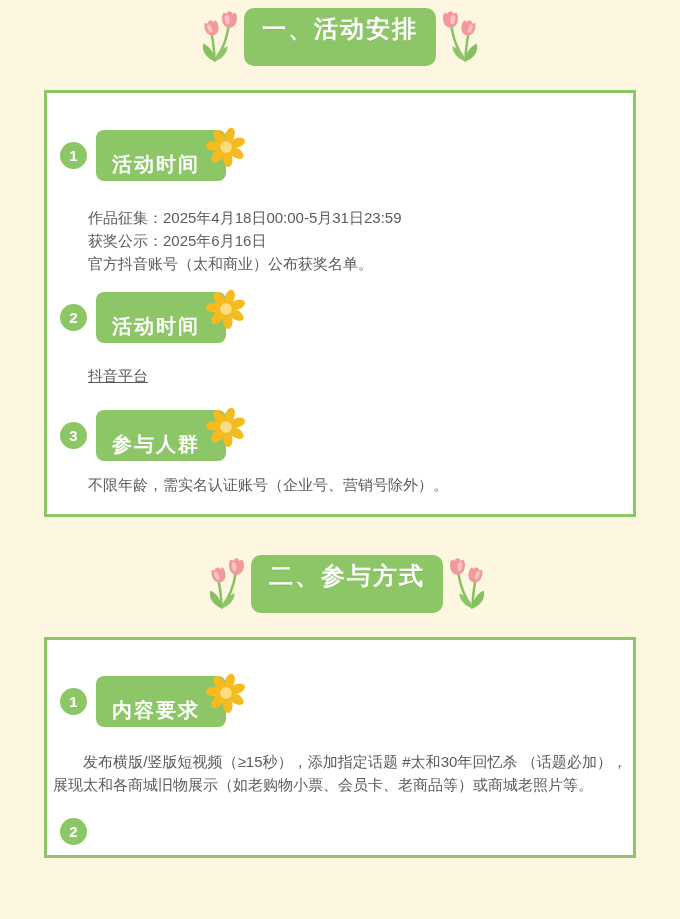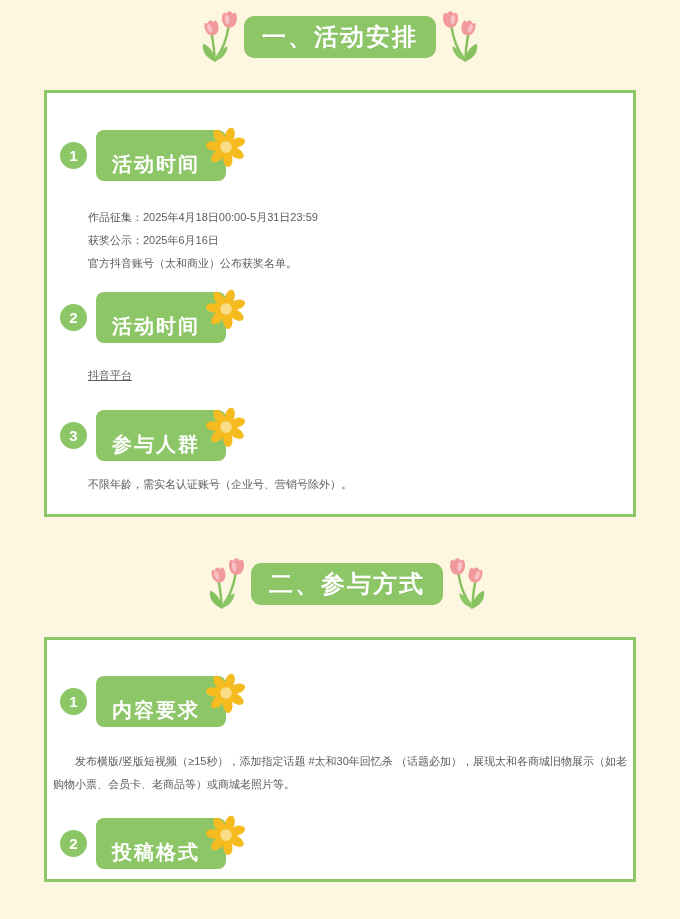--- a/index.html
+++ b/index.html
@@ -3,21 +3,21 @@
 <meta charset="utf-8">
 <style>
   html,body{margin:0;padding:0;}
   body{
     width:680px;height:919px;
     background:var(--background,#fdf6e0);
     font-family:"Liberation Sans","DejaVu Sans",sans-serif;
     overflow:hidden;
   }
   .section-header{
-    display:flex;align-items:center;justify-content:center;
+    display:flex;justify-content:center;
     height:58px;padding-top:8px;
   }
   .section-header.second{margin-top:30px;margin-left:14px;}
   .banner{
     background:var(--green,#8cc666);
     color:#fff;font-weight:bold;font-size:24px;letter-spacing:2px;
     padding:9px 18px;border-radius:10px;line-height:1;
     text-shadow:0 1px 0 rgba(0,0,0,0.05);
   }
   .tulip{width:44px;height:58px;display:block;}
@@ -42,21 +42,21 @@
     position:relative;margin-left:9px;
     background:var(--green,#8cc666);color:#fff;
     font-size:20px;font-weight:bold;letter-spacing:2px;
     padding:24px 26px 7px 16px;border-radius:8px;line-height:1;
   }
   .daisy{
     position:absolute;right:-20px;top:-3px;width:40px;height:40px;
   }
   .body-text{
     color:var(--text,#5b5b5b);
-    font-size:11px;line-height:23px;margin:0;
+    font-size:15px;line-height:23px;margin:0;
   }
   .multiline{white-space:pre-line;}
   .body-a{margin:25px 0 17px 28px;}
   .body-a2{margin:21px 0 23px 28px;text-decoration:underline;}
   .body-a3{margin:12px 0 0 28px;}
   .body-b{margin:23px 0 22px 0;text-align:justify;text-indent:2em;}
   .body-b2{margin:25px 0 0 0;text-align:justify;text-indent:2em;}
 </style>
 </head>
 <body>
@@ -224,32 +224,15 @@
             <circle cx="18" cy="18" r="5.2" fill="#f8dd85"></circle>
           </g>
         </svg>
       </span>
     </div>
   </div>
   <p class="body-text body-b">发布横版/竖版短视频（≥15秒），添加指定话题 #太和30年回忆杀 （话题必加），展现太和各商城旧物展示（如老购物小票、会员卡、老商品等）或商城老照片等。</p>
 
   <div class="item-row">
     <div class="num-badge">2</div>
-    <div class="pill">
-      <span>投稿格式</span>
-      <span class="daisy">
-        <svg viewBox="0 0 36 36" width="40" height="40">
-          <g transform="rotate(18 18 18)">
-            <ellipse cx="18" cy="7.5" rx="4.3" ry="7.6" fill="#f5bb1f"></ellipse>
-            <ellipse cx="18" cy="7.5" rx="4.3" ry="7.6" fill="#f5bb1f" transform="rotate(51.4 18 18)"></ellipse>
-            <ellipse cx="18" cy="7.5" rx="4.3" ry="7.6" fill="#f5bb1f" transform="rotate(102.8 18 18)"></ellipse>
-            <ellipse cx="18" cy="7.5" rx="4.3" ry="7.6" fill="#f5bb1f" transform="rotate(154.2 18 18)"></ellipse>
-            <ellipse cx="18" cy="7.5" rx="4.3" ry="7.6" fill="#f5bb1f" transform="rotate(205.6 18 18)"></ellipse>
-            <ellipse cx="18" cy="7.5" rx="4.3" ry="7.6" fill="#f5bb1f" transform="rotate(257 18 18)"></ellipse>
-            <ellipse cx="18" cy="7.5" rx="4.3" ry="7.6" fill="#f5bb1f" transform="rotate(308.4 18 18)"></ellipse>
-            <circle cx="18" cy="18" r="5.2" fill="#f8dd85"></circle>
-          </g>
-        </svg>
-      </span>
-    </div>
   </div>
 
 </div>
 
 </body></html>

